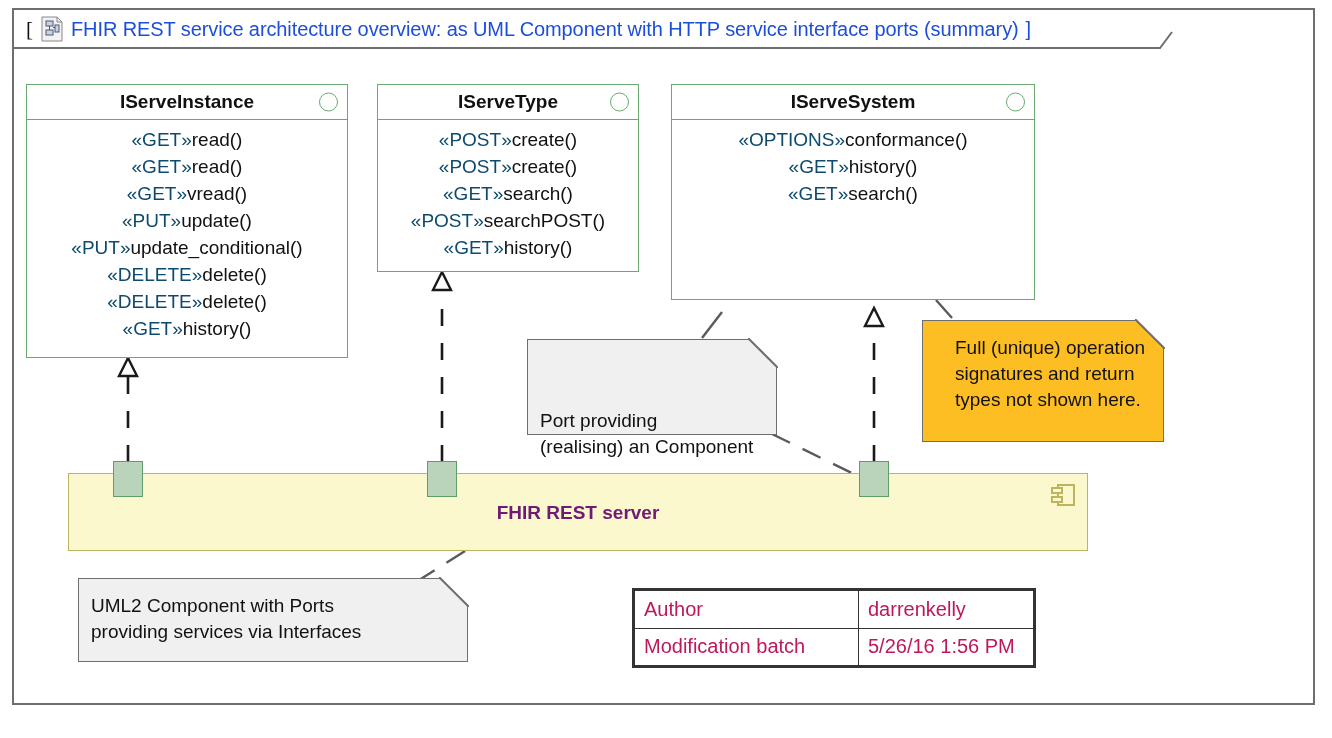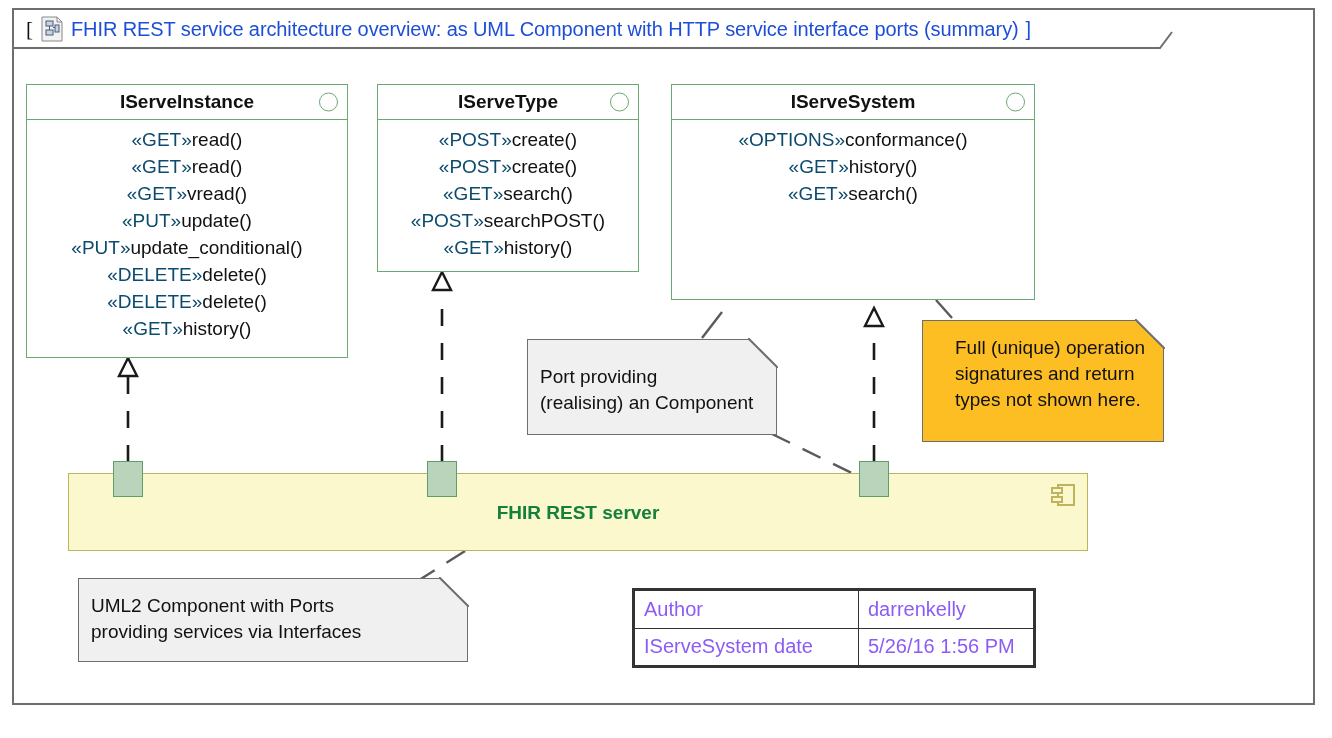--- a/index.html
+++ b/index.html
@@ -31,40 +31,40 @@
       width:19px;height:19px;border:1.6px solid #6aaa72;border-radius:50%;
       background:#fff;box-sizing:border-box;}
   .iface-ops{padding:6px 7px 8px 7px;}
   .op{font-size:19px;line-height:27px;color:#111;white-space:nowrap;}
   .op .st{color:#0c4a6e;}
 
   
   #component{position:absolute;background:#fbf8ce;border:1.5px solid #bdb45f;
              box-sizing:border-box;}
   #component .cname{position:absolute;left:0;right:0;top:28px;text-align:center;
-             font-size:19px;font-weight:bold;color:#15803d;}
+             font-size:19px;font-weight:bold;color:#701a75;}
   .comp-icon{position:absolute;right:10px;top:9px;width:26px;height:24px;}
 
   .port{position:absolute;width:30px;height:36px;background:#b9d4bb;
         border:1.6px solid #5f9e6a;box-sizing:border-box;}
 
   
   .note{position:absolute;box-sizing:border-box;
         background:#f0f0f0;border:1.6px solid #6e6e6e;}
   .note.grey{background:#f0f0f0;}
   .note.orange{background:#fdbe24;border-color:#6e6e6e;}
   .note-fold{position:absolute;right:-1.6px;top:-1.6px;width:30px;height:30px;}
   .note-txt{font-size:19px;line-height:26px;color:#111;padding:10px 10px 6px 12px;}
   .note.orange .note-txt{padding-top:12px;}
 
   
   #meta{position:absolute;border:2px solid #333;background:#fff;
         box-sizing:border-box;border-collapse:separate;}
   #meta table{border-collapse:collapse;width:100%;height:100%;}
-  #meta td{border:1.4px solid #333;font-size:20px;color:#8b5cf6;
+  #meta td{border:1.4px solid #333;font-size:20px;color:#be185d;
            padding:4px 9px;white-space:nowrap;}
   #meta td.k{width:205px;}
 
   svg.ov{position:absolute;left:0;top:0;width:1332px;height:738px;
          pointer-events:none;overflow:visible;}
 </style>
 </head>
 <body>
 
 <div id="frame"></div>
@@ -163,21 +163,21 @@
     <div class="op"><span class="st">«GET»</span><span>search()</span></div>
   </div>
 </div>
 
 <div class="note grey" style="left:527px;top:339px;width:250px;height:96px;">
   <svg class="note-fold" viewBox="0 0 30 30">
     <path d="M0 0 L30 30 L30 0 Z" fill="#ffffff" stroke="none"></path>
     <path d="M0 0 L30 30" stroke="#6e6e6e" stroke-width="2" fill="none"></path>
     <path d="M0 0 H30 V30" stroke="none" fill="none"></path>
   </svg>
-  <div class="note-txt" style="padding-top:24px;">
+  <div class="note-txt" style="padding-top:24px;margin-top:44px;">
     <div>Port providing</div>
     <div>(realising) an Component</div>
   </div>
 </div>
 
 <div class="note orange" style="left:922px;top:320px;width:242px;height:122px;">
   <svg class="note-fold" viewBox="0 0 30 30">
     <path d="M0 0 L30 30 L30 0 Z" fill="#ffffff" stroke="none"></path>
     <path d="M0 0 L30 30" stroke="#6e6e6e" stroke-width="2" fill="none"></path>
   </svg>
@@ -212,18 +212,18 @@
 </div>
 
 <div id="meta" style="left:632px;top:588px;width:404px;height:80px;">
   <table>
     <tbody>
         <tr>
       <td class="k">Author</td>
       <td>darrenkelly</td>
     </tr>
     <tr>
-      <td class="k">IServeSystem date</td>
+      <td class="k">Modification batch</td>
       <td>5/26/16 1:56 PM</td>
     </tr>
   </tbody>
     </table>
 </div>
 
 </body></html>

